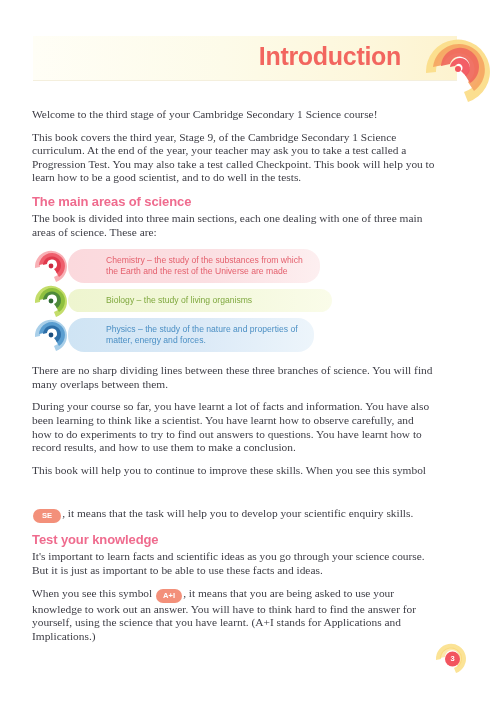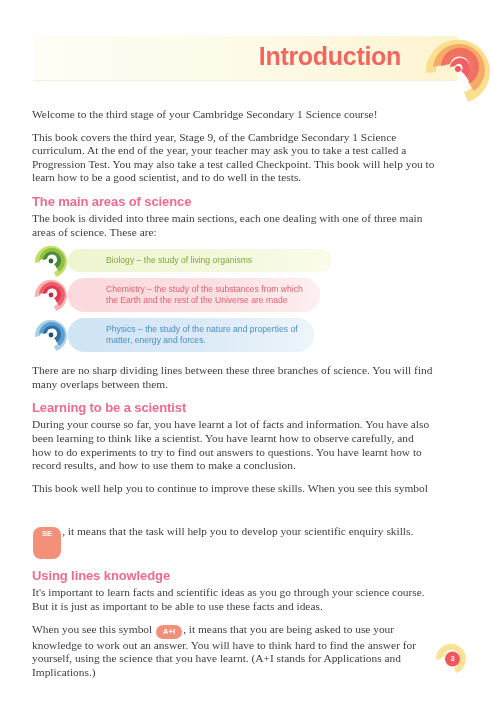--- a/index.html
+++ b/index.html
@@ -131,21 +131,21 @@
     color: #ffffff;
     font-family: "Liberation Sans", sans-serif;
     font-weight: bold;
     border-radius: 8px;
     text-align: center;
     line-height: 11px;
     margin: 0 1px;
   }
   .badge-se {
     font-size: 7.6px;
-    padding: 1px 9px 20px 9px;
+    padding: 1px 9px 2px 9px;
     margin-top: 32px;
   }
   .badge-ai {
     font-size: 7.6px;
     padding: 1px 7px 2px 7px;
   }
 
   
   .page-number {
     position: absolute;
@@ -196,84 +196,83 @@
   <p>Welcome to the third stage of your Cambridge Secondary 1 Science course!</p>
   <p>This book covers the third year, Stage 9, of the Cambridge Secondary 1 Science curriculum. At the end of the year, your teacher may ask you to take a test called a Progression Test. You may also take a test called Checkpoint. This book will help you to learn how to be a good scientist, and to do well in the tests.</p>
 
   <h2 class="first">The main areas of science</h2>
   <p class="tight">The book is divided into three main sections, each one dealing with one of three main areas of science. These are:</p>
 
   <div class="subjects">
 
     <div class="subject">
       <div class="subject-inner">
+        <div class="pill pill-chem">
+          <span>Chemistry – the study of the substances from which the Earth and the rest of the Universe are made</span>
+        </div>
+        <div class="swirl">
+          <svg viewBox="0 0 42 42" width="42" height="42">
+            <g transform="translate(21,21)">
+              <path d="M -16 2 A 16 16 0 1 1 5 16 L 3 11 A 11 11 0 1 0 -11 1 Z" fill="#f8b0b5"></path>
+              <path d="M -12 -1 A 13 13 0 1 1 8 11 L 5 6 A 8 8 0 1 0 -7 -2 Z" fill="#ee5f6d"></path>
+              <path d="M -8 -1 A 9 9 0 1 1 6 7 L 3 3 A 5 5 0 1 0 -4 -2 Z" fill="#e03a4d"></path>
+              <circle cx="0" cy="0" r="2.4" fill="#c92b41"></circle>
+            </g>
+          </svg>
+        </div>
+      </div>
+    </div>
+
+    <div class="subject">
+      <div class="subject-inner">
         <div class="pill pill-bio">
           <span>Biology – the study of living organisms</span>
         </div>
         <div class="swirl">
           <svg viewBox="0 0 42 42" width="42" height="42">
             <g transform="translate(21,21)">
               <path d="M -16 2 A 16 16 0 1 1 5 16 L 3 11 A 11 11 0 1 0 -11 1 Z" fill="#c4dd6b"></path>
               <path d="M -12 -1 A 13 13 0 1 1 8 11 L 5 6 A 8 8 0 1 0 -7 -2 Z" fill="#8fc03f"></path>
               <path d="M -8 -1 A 9 9 0 1 1 6 7 L 3 3 A 5 5 0 1 0 -4 -2 Z" fill="#4d8a3a"></path>
               <circle cx="0" cy="0" r="2.4" fill="#2f6b33"></circle>
             </g>
           </svg>
         </div>
       </div>
     </div>
 
     <div class="subject">
       <div class="subject-inner">
-        <div class="pill pill-chem">
-          <span>Chemistry – the study of the substances from which the Earth and the rest of the Universe are made</span>
-        </div>
-        <div class="swirl">
-          <svg viewBox="0 0 42 42" width="42" height="42">
-            <g transform="translate(21,21)">
-              <path d="M -16 2 A 16 16 0 1 1 5 16 L 3 11 A 11 11 0 1 0 -11 1 Z" fill="#f8b0b5"></path>
-              <path d="M -12 -1 A 13 13 0 1 1 8 11 L 5 6 A 8 8 0 1 0 -7 -2 Z" fill="#ee5f6d"></path>
-              <path d="M -8 -1 A 9 9 0 1 1 6 7 L 3 3 A 5 5 0 1 0 -4 -2 Z" fill="#e03a4d"></path>
-              <circle cx="0" cy="0" r="2.4" fill="#c92b41"></circle>
-            </g>
-          </svg>
-        </div>
-      </div>
-    </div>
-
-    <div class="subject">
-      <div class="subject-inner">
         <div class="pill pill-phys">
           <span>Physics – the study of the nature and properties of matter, energy and forces.</span>
         </div>
         <div class="swirl">
           <svg viewBox="0 0 42 42" width="42" height="42">
             <g transform="translate(21,21)">
               <path d="M -16 2 A 16 16 0 1 1 5 16 L 3 11 A 11 11 0 1 0 -11 1 Z" fill="#a9cfe9"></path>
               <path d="M -12 -1 A 13 13 0 1 1 8 11 L 5 6 A 8 8 0 1 0 -7 -2 Z" fill="#5b9ed0"></path>
               <path d="M -8 -1 A 9 9 0 1 1 6 7 L 3 3 A 5 5 0 1 0 -4 -2 Z" fill="#2e6fa8"></path>
               <circle cx="0" cy="0" r="2.4" fill="#1d4f80"></circle>
             </g>
           </svg>
         </div>
       </div>
     </div>
 
   </div>
 
   <p>There are no sharp dividing lines between these three branches of science. You will find many overlaps between them.</p>
 
-  <h2>Learning to be a scientist</h2>
   <p>During your course so far, you have learnt a lot of facts and information. You have also been learning to think like a scientist. You have learnt how to observe carefully, and how to do experiments to try to find out answers to questions. You have learnt how to record results, and how to use them to make a conclusion.</p>
   <p>
-    <span>This book well help you to continue to improve these skills. When you see this symbol</span>
+    <span>This book will help you to continue to improve these skills. When you see this symbol</span>
     <span class="badge badge-se">SE</span><span>, it means that the task will help you to develop your scientific enquiry skills.</span>
   </p>
 
-  <h2>Using lines knowledge</h2>
+  <h2>Test your knowledge</h2>
   <p><span>It's important to learn facts and scientific ideas as you go through your science course. But it is just as important to be able to </span><span class="bold">use</span><span> these facts and ideas.</span></p>
   <p>
     <span>When you see this symbol</span>
     <span class="badge badge-ai">A+I</span><span>, it means that you are being asked to use your knowledge to work out an answer. You will have to think hard to find the answer for yourself, using the science that you have learnt. (A+I stands for Applications and Implications.)</span>
   </p>
 
 </div>
 
 <div class="page-number">
   <svg viewBox="0 0 40 40" width="40" height="40" style="position:absolute;left:0;top:0;">

